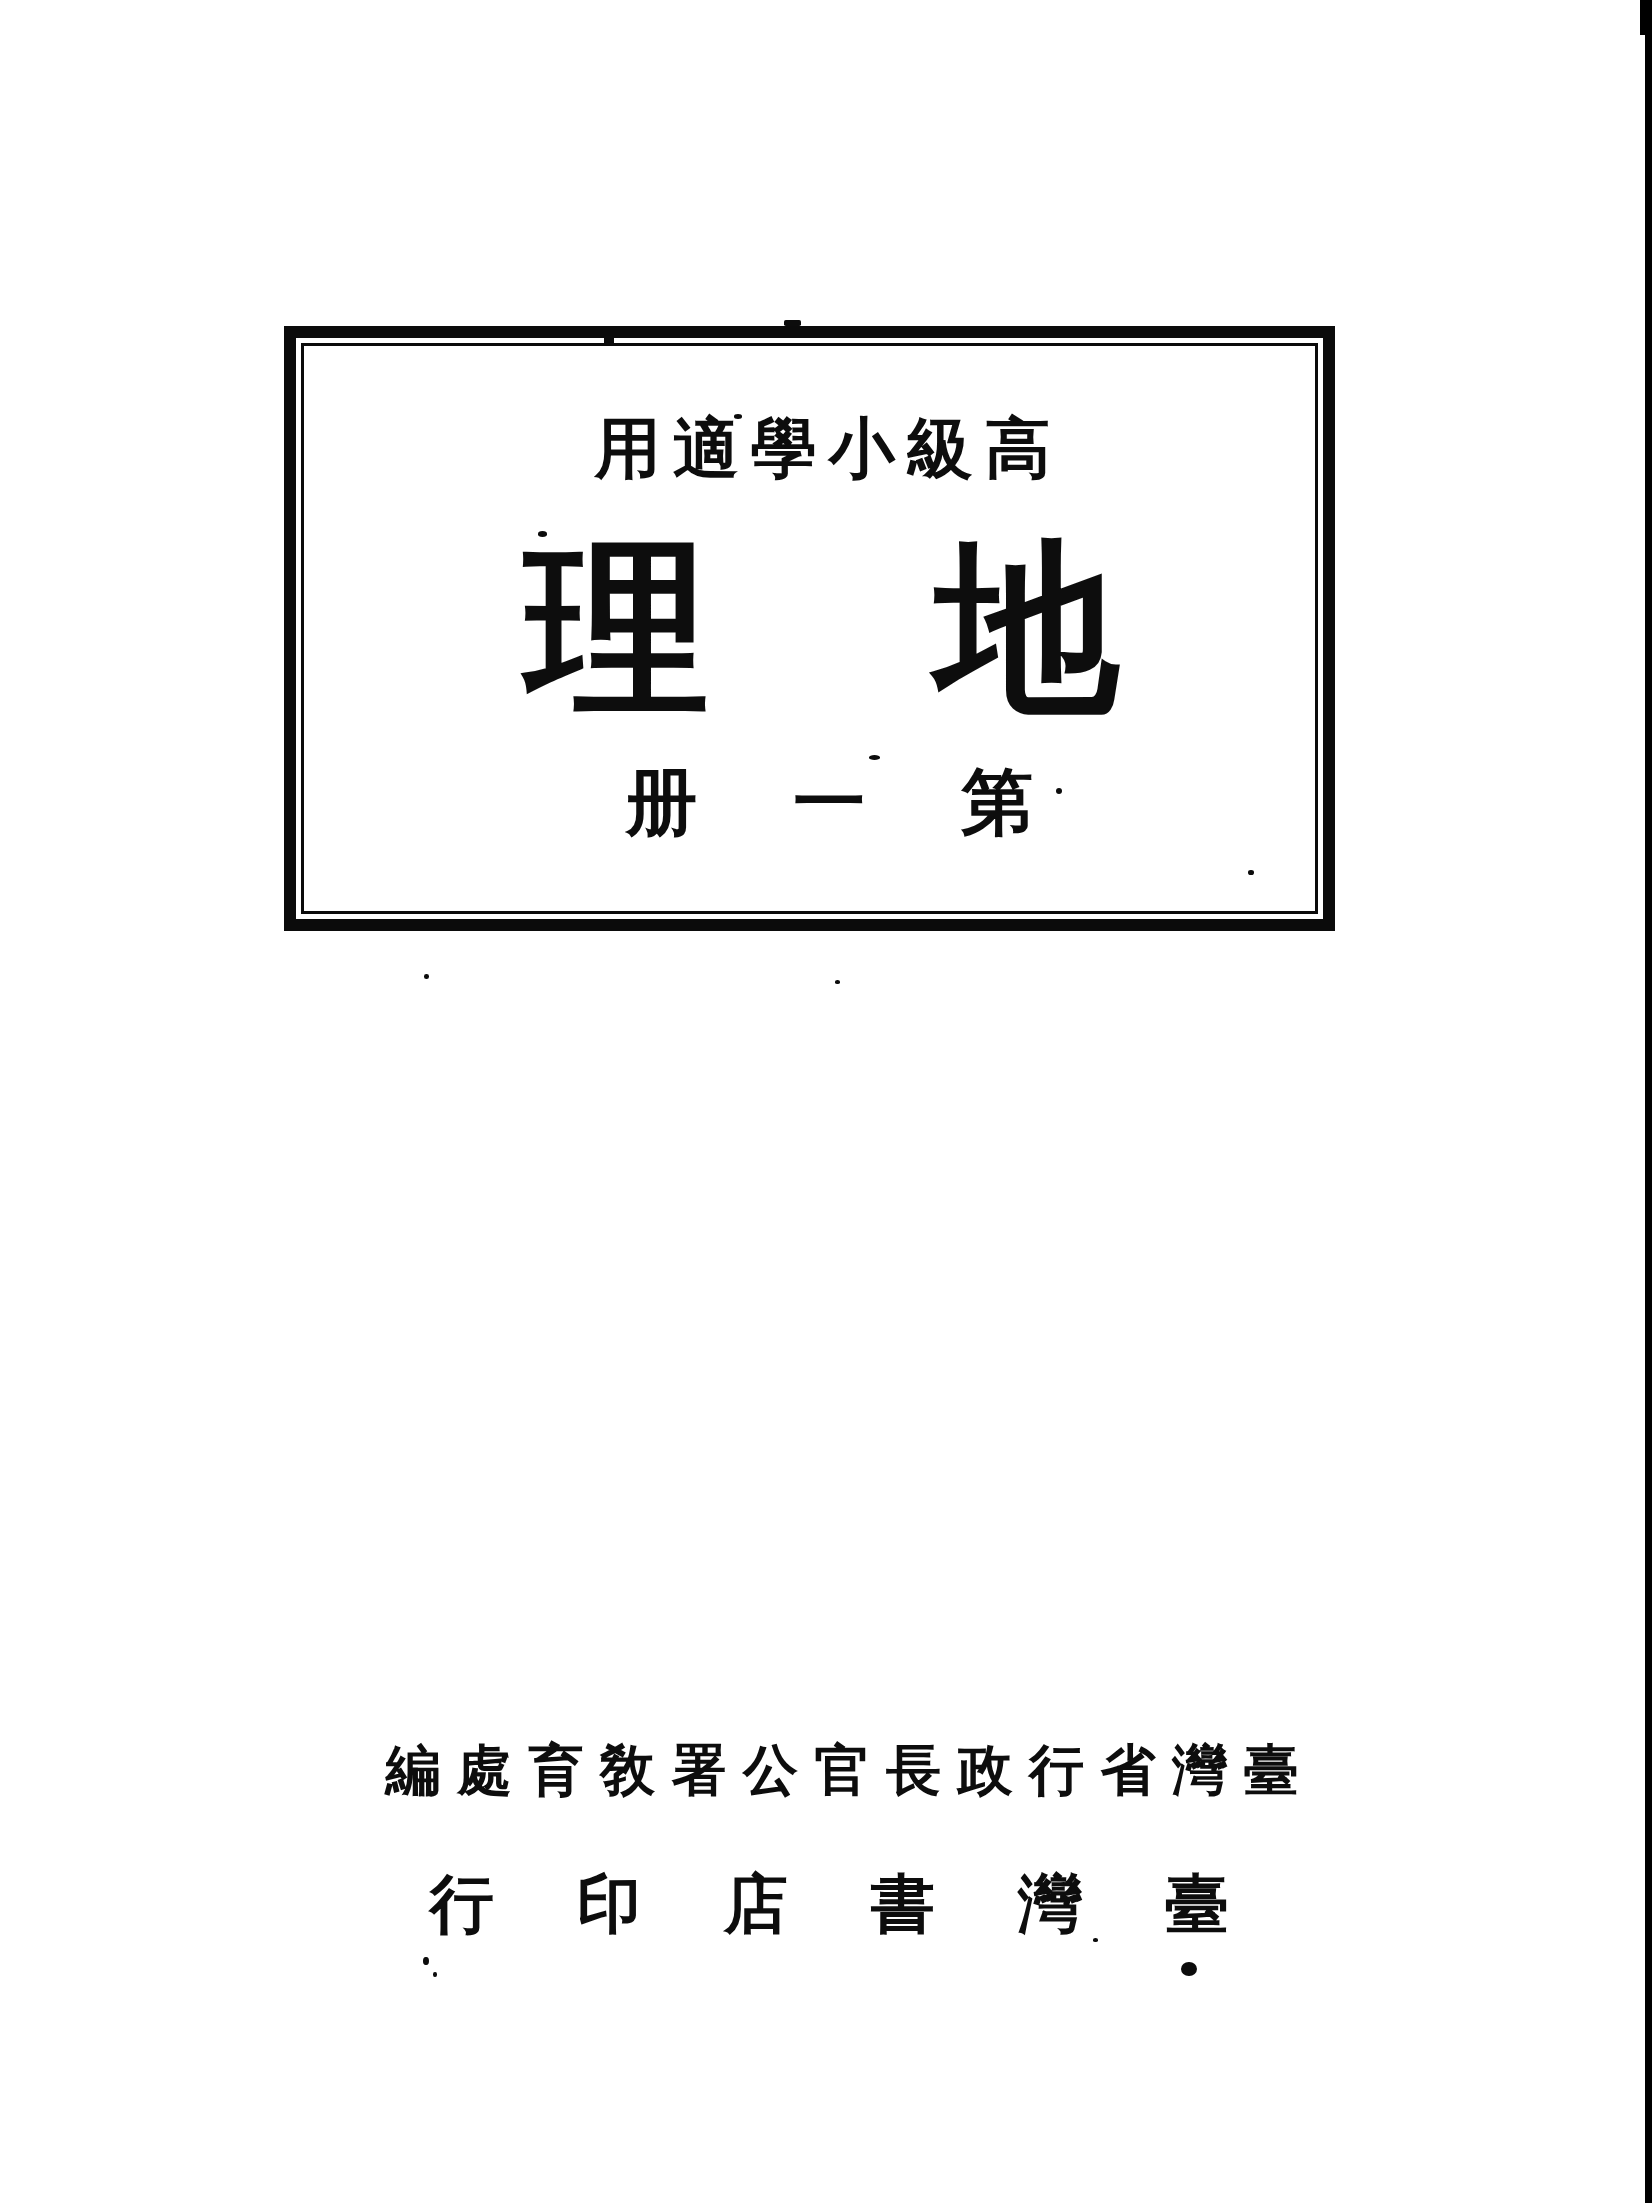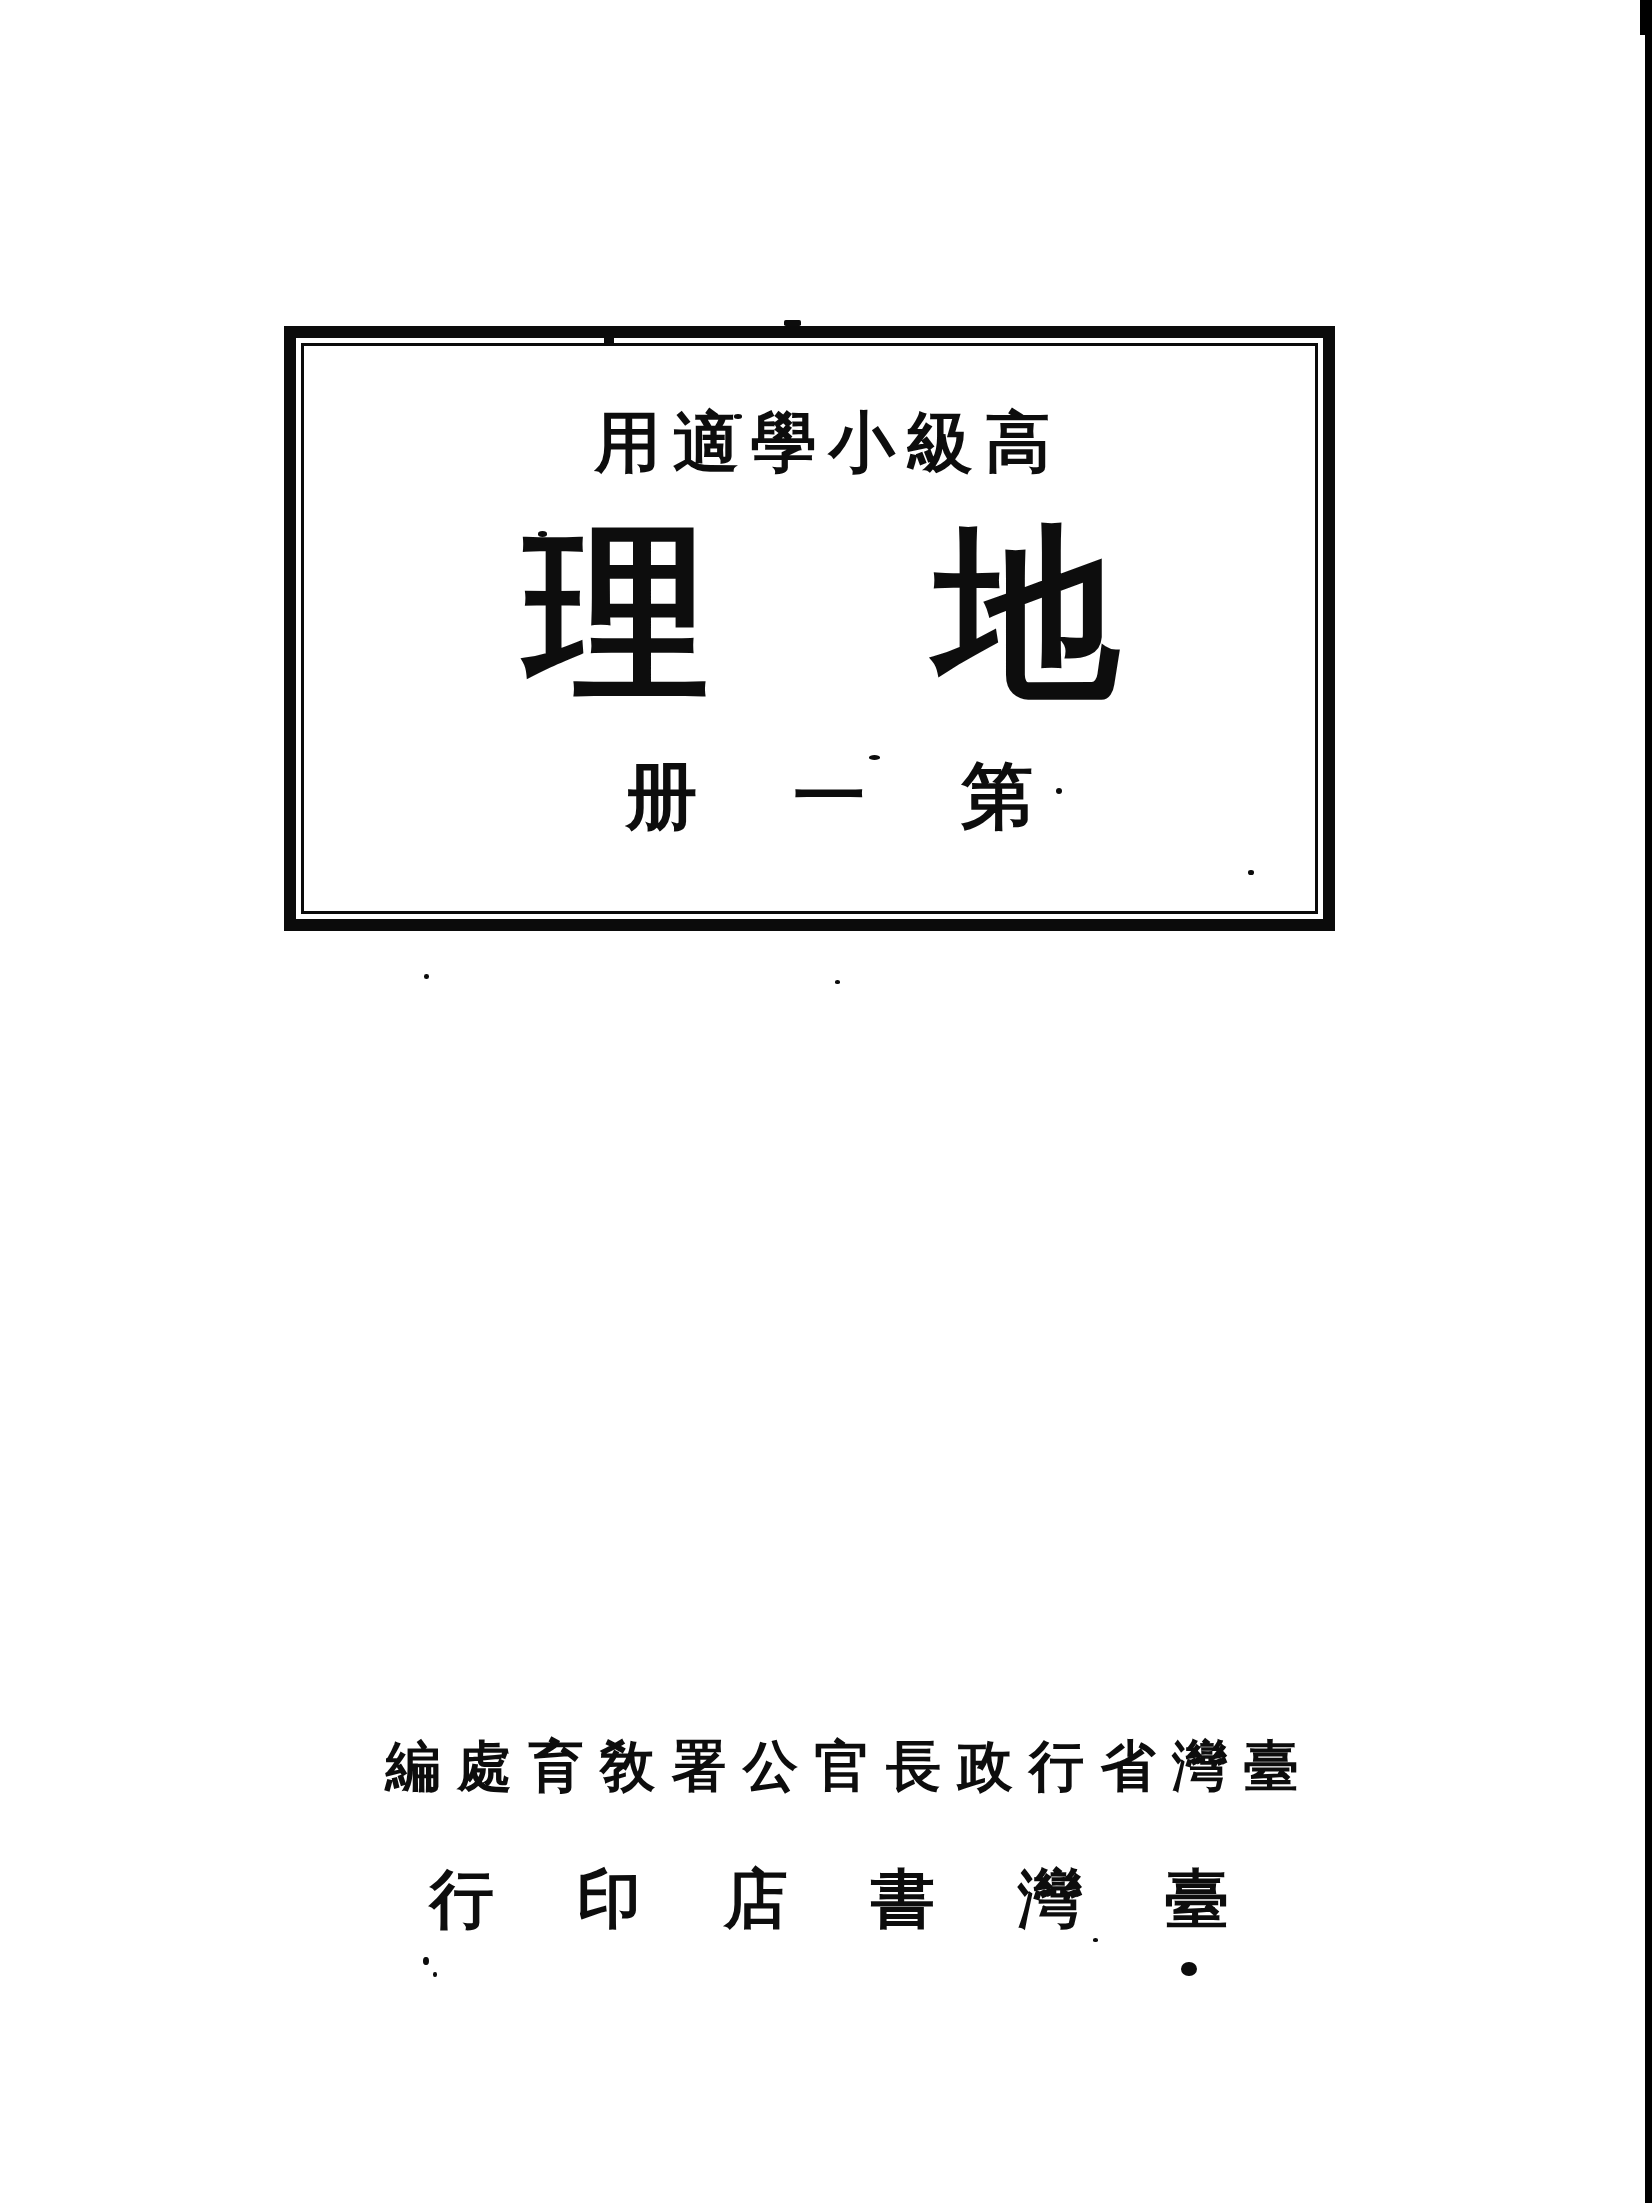--- a/index.html
+++ b/index.html
@@ -6,21 +6,21 @@
     margin: 0;
     padding: 0;
     background: #ffffff;
   }
   .page {
     position: relative;
     width: 1653px;
     height: 2204px;
     background: #ffffff;
     overflow: hidden;
-    font-family: Liberation Mono, monospace;
+    font-family: Liberation Sans, sans-serif;
     color: #101010;
   }
   
   .scan-bar {
     position: absolute;
     top: 0;
     right: 0;
     width: 8.3px;
     height: 2204px;
     background: #000000;

